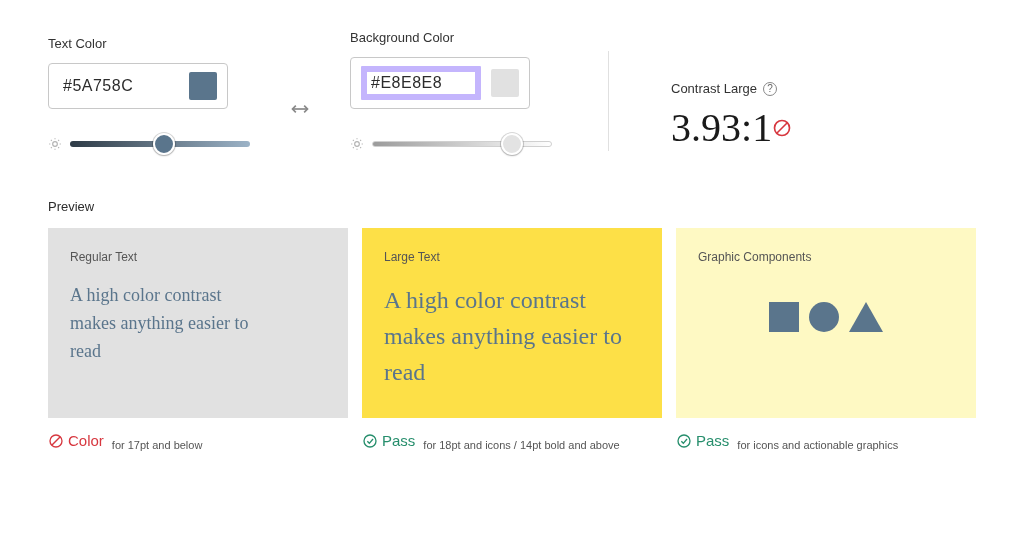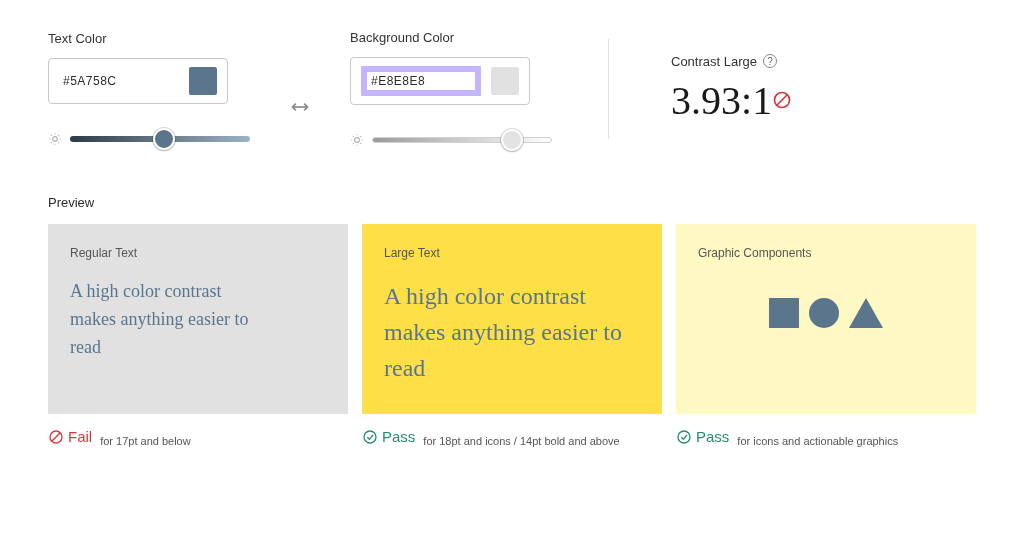--- a/index.html
+++ b/index.html
@@ -8,21 +8,21 @@
     font-family: -apple-system, "Segoe UI", Helvetica, Arial, sans-serif;
     color:#2c2c2c;
     background:#fff;
     width:1024px;
     height:556px;
     padding:30px 48px 20px 48px;
   }
   .top {
     display:flex;
     gap:40px;
-    align-items:center;
+    align-items:flex-end;
   }
   .col {
     display:flex;
     flex-direction:column;
   }
   .label {
     font-size:13px;
     color:#333;
     margin-bottom:12px;
   }
@@ -30,21 +30,21 @@
     display:flex;
     align-items:center;
     border:1px solid #c8c8c8;
     border-radius:4px;
     padding:8px 10px;
     width:180px;
     gap:10px;
     background:#fff;
   }
   .hex {
-    font-size:12px;
+    font-size:16px;
     letter-spacing:0.5px;
     padding:2px 4px;
     flex:1;
   }
   .hex-sel { border:6px solid #c4b5fd; border-radius:1px; }
   .swatch {
     width:28px; height:28px; border-radius:2px;
   }
   .swap {
     align-self:center;
@@ -241,21 +241,21 @@
 
 <div class="results">
   <div class="result">
     <span class="status fail">
       <span class="fail-ico">
         <svg width="16" height="16" viewBox="0 0 24 24" fill="none" stroke="currentColor" stroke-width="2">
             <circle cx="12" cy="12" r="9"></circle>
             <line x1="6" y1="18" x2="18" y2="6"></line>
           </svg>
       </span>
-      <span>Fail</span>
+      <span>Color</span>
     </span>
     <span class="desc">for 17pt and below</span>
   </div>
   <div class="result">
     <span class="status pass">
       <span class="pass-ico">
         <svg width="16" height="16" viewBox="0 0 24 24" fill="none" stroke="currentColor" stroke-width="2">
             <circle cx="12" cy="12" r="9"></circle>
             <polyline points="8,12.5 11,15.5 16.5,9"></polyline>
           </svg>

